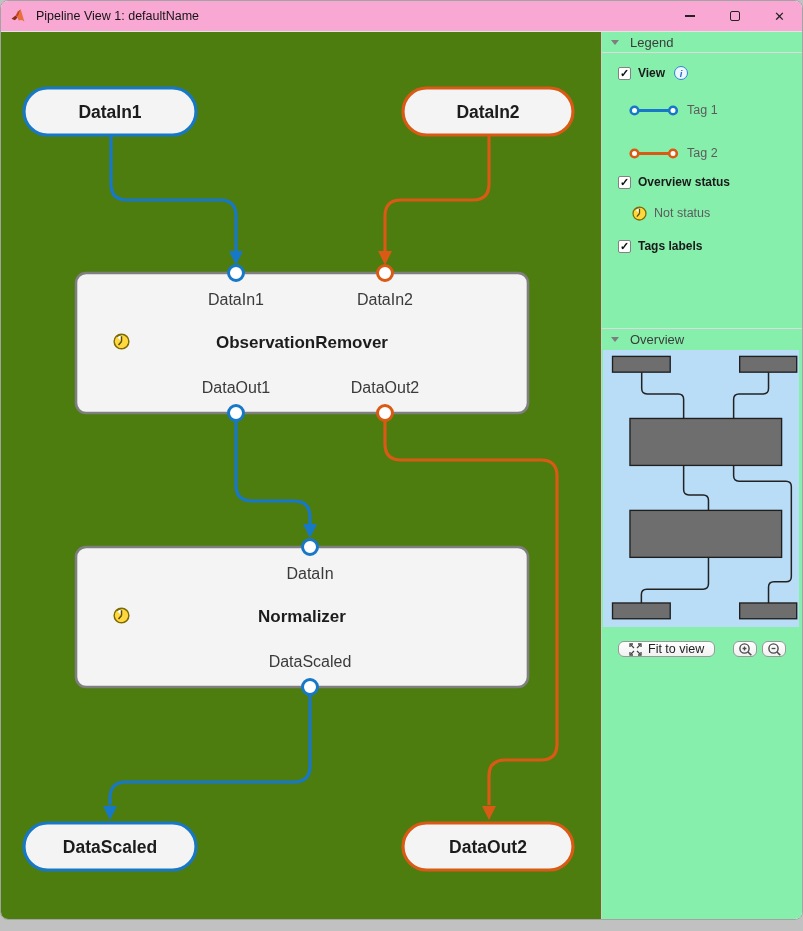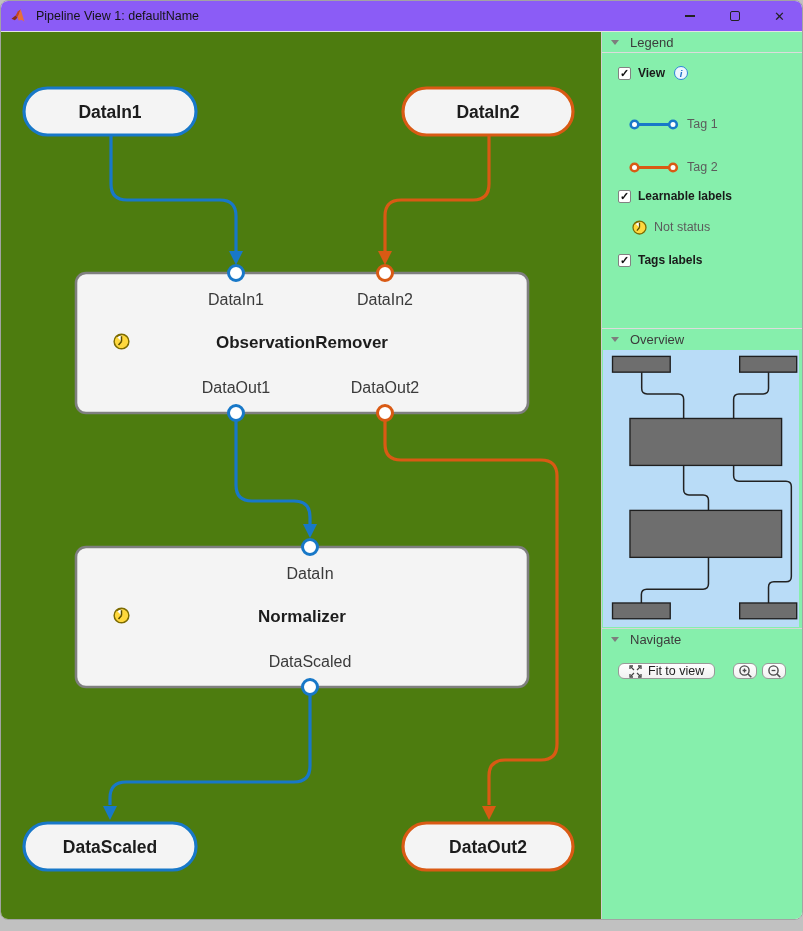--- a/index.html
+++ b/index.html
@@ -3,21 +3,21 @@
 <meta charset="utf-8">
 <style>
   * { margin:0; padding:0; box-sizing:border-box; }
   html,body { width:803px; height:931px; }
   body { background:#c1c1c1; font-family:"Liberation Sans", sans-serif; position:relative; overflow:hidden; }
 
   .window { position:absolute; left:0; top:0; width:803px; height:920px;
             background:#fdfdfd; border:1px solid #a3a3a3; border-radius:8px; overflow:hidden; }
 
   
-  .titlebar { height:31px; background:#8b5cf6; border-bottom:1px solid #e3e3e3;
+  .titlebar { height:31px; background:#f9a8d4; border-bottom:1px solid #e3e3e3;
               display:flex; align-items:center; padding-left:10px; }
   .app-icon { width:17px; height:16px; margin-right:8px; flex:0 0 auto; }
   .title-text { font-size:12.5px; color:#141414; }
   .controls { margin-left:auto; display:flex; height:100%; }
   .ctrl-btn { width:45px; height:100%; display:flex; align-items:center; justify-content:center; cursor:default; }
   .glyph-min { width:10px; height:1.2px; background:#222; }
   .glyph-max { width:10px; height:10px; border:1.2px solid #222; border-radius:2px; }
   .glyph-close { font-size:13px; color:#222; line-height:1; }
 
   
@@ -162,39 +162,39 @@
       <div class="legend-section">
         <div class="panel-header">
           <div class="tri"></div>
           <span>Legend</span>
         </div>
         <div style="margin-top:12px" class="row-check">
           <div class="checkbox">✓</div>
           <span class="bold-label">View</span>
           <div class="info-icon">i</div>
         </div>
-        <div style="margin-top:35px" class="tag-row">
+        <div style="margin-top:21px" class="tag-row">
           <svg width="50" height="13">
             <line x1="9" y1="6.5" x2="41" y2="6.5" stroke="#1878c8" stroke-width="3"></line>
             <circle cx="5.5" cy="6.5" r="3.8" fill="#fff" stroke="#1878c8" stroke-width="2.6"></circle>
             <circle cx="44" cy="6.5" r="3.8" fill="#fff" stroke="#1878c8" stroke-width="2.6"></circle>
           </svg>
           <span class="gray-label">Tag 1</span>
         </div>
         <div style="margin-top:27px" class="tag-row">
           <svg width="50" height="13">
             <line x1="9" y1="6.5" x2="41" y2="6.5" stroke="#d95a14" stroke-width="3"></line>
             <circle cx="5.5" cy="6.5" r="3.8" fill="#fff" stroke="#d95a14" stroke-width="2.6"></circle>
             <circle cx="44" cy="6.5" r="3.8" fill="#fff" stroke="#d95a14" stroke-width="2.6"></circle>
           </svg>
           <span class="gray-label">Tag 2</span>
         </div>
         <div style="margin-top:13px" class="row-check">
           <div class="checkbox">✓</div>
-          <span class="bold-label">Learnable labels</span>
+          <span class="bold-label">Overview status</span>
         </div>
         <div style="margin-top:15px" class="status-row">
           <svg width="15" height="15" viewBox="0 0 16 16">
             <circle cx="8" cy="8" r="6.6" fill="#ffffff" stroke="#7d6b00" stroke-width="2"></circle>
             <path d="M8,8 L8,1.8 A6.2 6.2 0 1 1 3.6,3.6 Z" fill="#ffd83d"></path>
             <path d="M8,8 V3 M8,8 L5.2,11.3" stroke="#5a4d00" stroke-width="1.4" fill="none"></path>
           </svg>
           <span class="gray-label">Not status</span>
         </div>
         <div style="margin-top:17px" class="row-check">
@@ -225,24 +225,20 @@
                 <rect x="75" y="515" width="452" height="140"></rect>
                 <rect x="23" y="791" width="172" height="47"></rect>
                 <rect x="402" y="791" width="170" height="47"></rect>
               </g>
             </g>
           </svg>
         </div>
       </div>
 
       <div class="navigate-section">
-        <div class="panel-header">
-          <div class="tri"></div>
-          <span>Navigate</span>
-        </div>
         <div class="navigate-body">
           <div class="btn">
             <svg width="13" height="13" viewBox="0 0 13 13">
               <path d="M1,4 V1 H4 M9,1 H12 V4 M12,9 V12 H9 M4,12 H1 V9" fill="none" stroke="#444" stroke-width="1.3"></path>
               <path d="M2,2 L5,5 M11,2 L8,5 M11,11 L8,8 M2,11 L5,8" stroke="#444" stroke-width="1.2"></path>
             </svg>
             <span>Fit to view</span>
           </div>
           <div class="zoom-btns">
             <div class="btn icon-btn">

